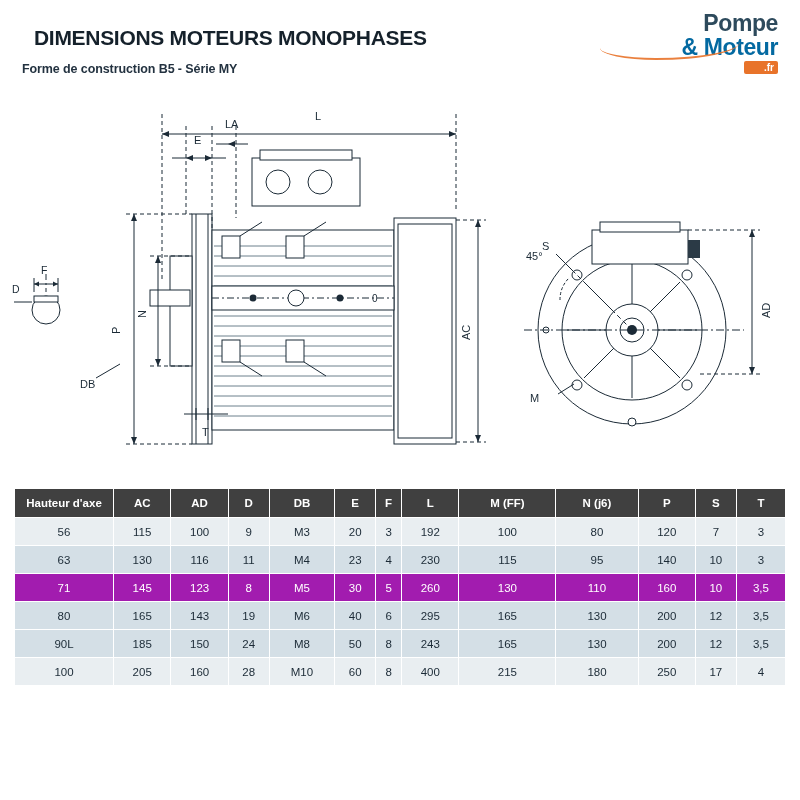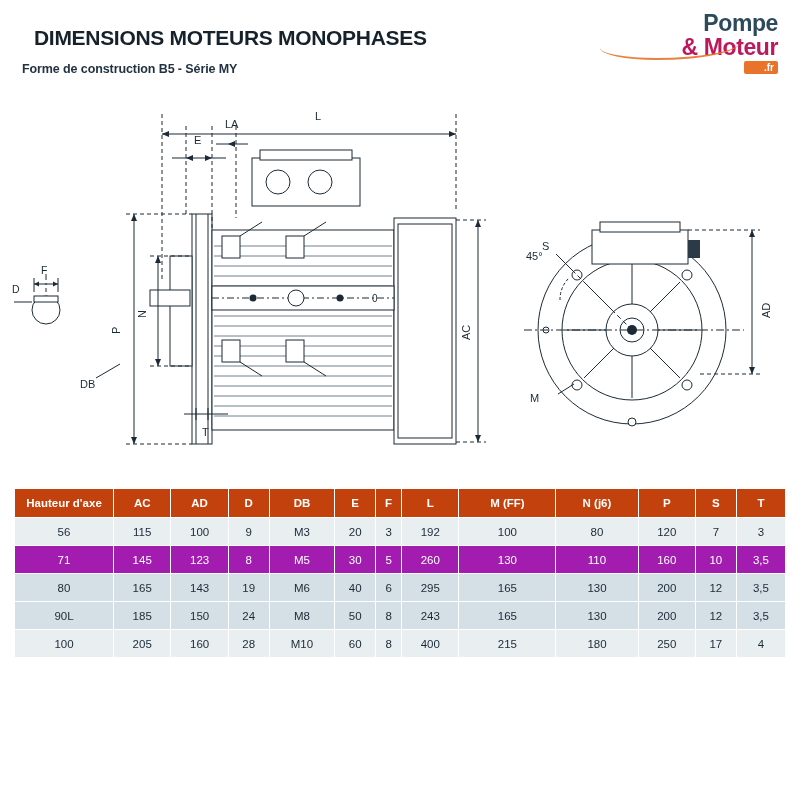--- a/index.html
+++ b/index.html
@@ -54,21 +54,21 @@
   .logo-line1 {
     font-size: 23px;
     font-weight: bold;
     color: #2d4a5c;
     line-height: 1.0;
     letter-spacing: -0.4px;
   }
   .logo-line2 {
     font-size: 23px;
     font-weight: bold;
-    color: #be185d;
+    color: #0369a1;
     line-height: 1.05;
     letter-spacing: -0.4px;
   }
   .logo-fr {
     display: inline-block;
     background: #e8732a;
     color: #ffffff;
     font-size: 10px;
     font-weight: bold;
     padding: 1px 4px 1px 20px;
@@ -102,21 +102,21 @@
     left: 14px;
     top: 488px;
     width: 772px;
   }
   table.dims {
     border-collapse: collapse;
     width: 772px;
     font-size: 11.5px;
   }
   table.dims th {
-    background: #c2410c;
+    background: #404040;
     color: #ffffff;
     font-weight: bold;
     font-size: 11.5px;
     height: 26px;
     border: 1px solid #ffffff;
     text-align: center;
     white-space: nowrap;
   }
   table.dims th.first {
     width: 96px;
@@ -369,20 +369,35 @@
           <td>M3</td>
           <td>20</td>
           <td>3</td>
           <td>192</td>
           <td>100</td>
           <td>80</td>
           <td>120</td>
           <td>7</td>
           <td>3</td>
         </tr>
+        <tr class="alt">
+          <td class="rowhead">63</td>
+          <td>130</td>
+          <td>116</td>
+          <td>11</td>
+          <td>M4</td>
+          <td>23</td>
+          <td>4</td>
+          <td>230</td>
+          <td>115</td>
+          <td>95</td>
+          <td>140</td>
+          <td>10</td>
+          <td>3</td>
+        </tr>
         <tr class="highlight">
           <td class="rowhead">71</td>
           <td>145</td>
           <td>123</td>
           <td>8</td>
           <td>M5</td>
           <td>30</td>
           <td>5</td>
           <td>260</td>
           <td>130</td>

